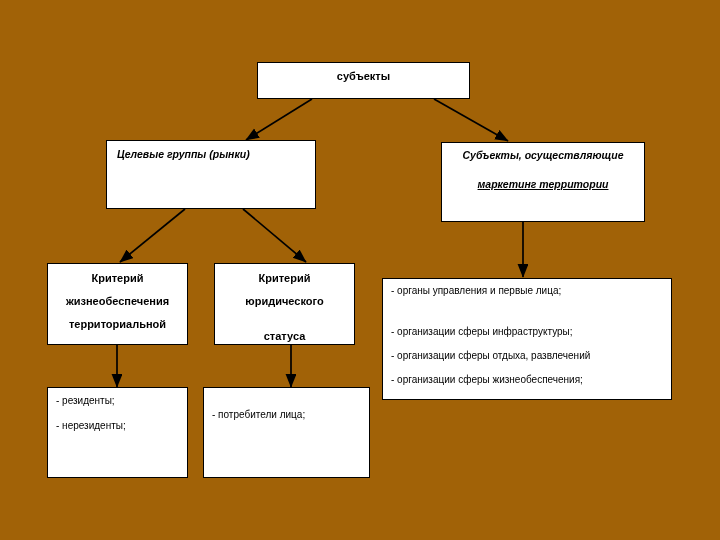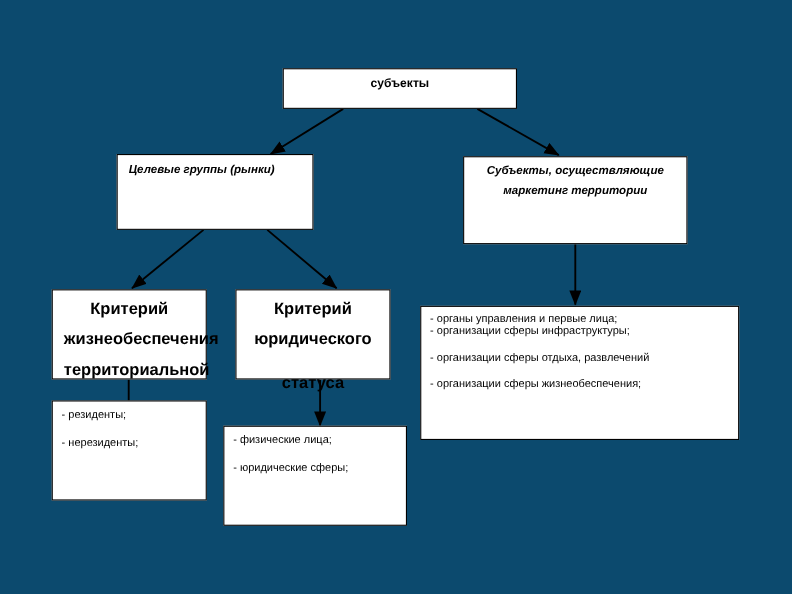--- a/index.html
+++ b/index.html
@@ -4,21 +4,21 @@
 <style>
   html, body {
     margin: 0;
     padding: 0;
     background: #ffffff;
   }
   #canvas {
     position: relative;
     width: 720px;
     height: 540px;
-    background: #0c4a6e;
+    background: #a16207;
     font-family: "Liberation Sans", sans-serif;
     overflow: hidden;
   }
   .box {
     position: absolute;
     border: 1.6px solid #000000;
     background: #ffffff;
     box-sizing: border-box;
   }
   .box-inner {
@@ -33,21 +33,21 @@
   }
   .ital {
     font-size: 10.5px;
     font-weight: bold;
     font-style: italic;
     color: #000;
     line-height: 1.15;
   }
   .ital.center { text-align: center; }
   .crit-line {
-    font-size: 15px;
+    font-size: 11px;
     font-weight: bold;
     color: #000;
     text-align: center;
   }
   .li {
     font-size: 10px;
     font-weight: normal;
     color: #000;
     text-align: left;
     white-space: nowrap;
@@ -80,30 +80,30 @@
     <line x1="117" y1="345" x2="117" y2="387" stroke="#000000" stroke-width="1.7" marker-end="url(#ah)"></line>
     <line x1="291" y1="345" x2="291" y2="387" stroke="#000000" stroke-width="1.7" marker-end="url(#ah)"></line>
   </svg>
 
   <div class="box" style="left:257px; top:62px; width:213px; height:37px;">
     <div class="box-inner" style="padding-top:7px;">
       <div class="ttl">субъекты</div>
     </div>
   </div>
 
-  <div class="box" style="left:106px; top:140px; width:179px; height:69px;">
+  <div class="box" style="left:106px; top:140px; width:210px; height:69px;">
     <div class="box-inner" style="padding-top:7px;">
       <div class="ital">Целевые группы (рынки)</div>
     </div>
   </div>
 
-  <div class="box" style="left:421px; top:142px; width:204px; height:80px;">
+  <div class="box" style="left:441px; top:142px; width:204px; height:80px;">
     <div class="box-inner" style="padding-top:6px;">
       <div class="ital center">Субъекты, осуществляющие</div>
-      <div class="ital center" style="margin-top:6px;">маркетинг территории</div>
+      <div class="ital center" style="margin-top:17px;text-decoration:underline;">маркетинг территории</div>
     </div>
   </div>
 
   <div class="box" style="left:47px; top:263px; width:141px; height:82px;">
     <div class="box-inner" style="padding-top:8px;">
       <div class="crit-line">Критерий</div>
       <div class="crit-line" style="margin-top:11px;">жизнеобеспечения</div>
       <div class="crit-line" style="margin-top:11px;">территориальной</div>
     </div>
   </div>
@@ -112,33 +112,32 @@
     <div class="box-inner" style="padding-top:8px;">
       <div class="crit-line">Критерий</div>
       <div class="crit-line" style="margin-top:11px;text-align:center;">юридического</div>
       <div class="crit-line" style="margin-top:23px;">статуса</div>
     </div>
   </div>
 
   <div class="box" style="left:382px; top:278px; width:290px; height:122px;">
     <div class="box-inner" style="padding-top:6px; padding-left:8px;">
       <div class="li">- органы управления и первые лица;</div>
-      <div class="li" style="margin-top:0;">- организации сферы инфраструктуры;</div>
+      <div class="li" style="margin-top:30px;">- организации сферы инфраструктуры;</div>
       <div class="li" style="margin-top:13px;">- организации сферы отдыха, развлечений</div>
       <div class="li" style="margin-top:13px;">- организации сферы жизнеобеспечения;</div>
     </div>
   </div>
 
-  <div class="box" style="left:47px; top:364px; width:141px; height:91px;">
+  <div class="box" style="left:47px; top:387px; width:141px; height:91px;">
     <div class="box-inner" style="padding-top:7px; padding-left:8px;">
       <div class="li">- резиденты;</div>
       <div class="li" style="margin-top:14px;">- нерезиденты;</div>
     </div>
   </div>
 
   <div class="box" style="left:203px; top:387px; width:167px; height:91px;">
     <div class="box-inner" style="padding-top:7px; padding-left:8px;">
-      <div class="li">- физические лица;</div>
-      <div class="li" style="margin-top:14px;">- юридические сферы;</div>
+      <div class="li" style="margin-top:14px;">- потребители лица;</div>
     </div>
   </div>
 
 </div>
 
 </body></html>

